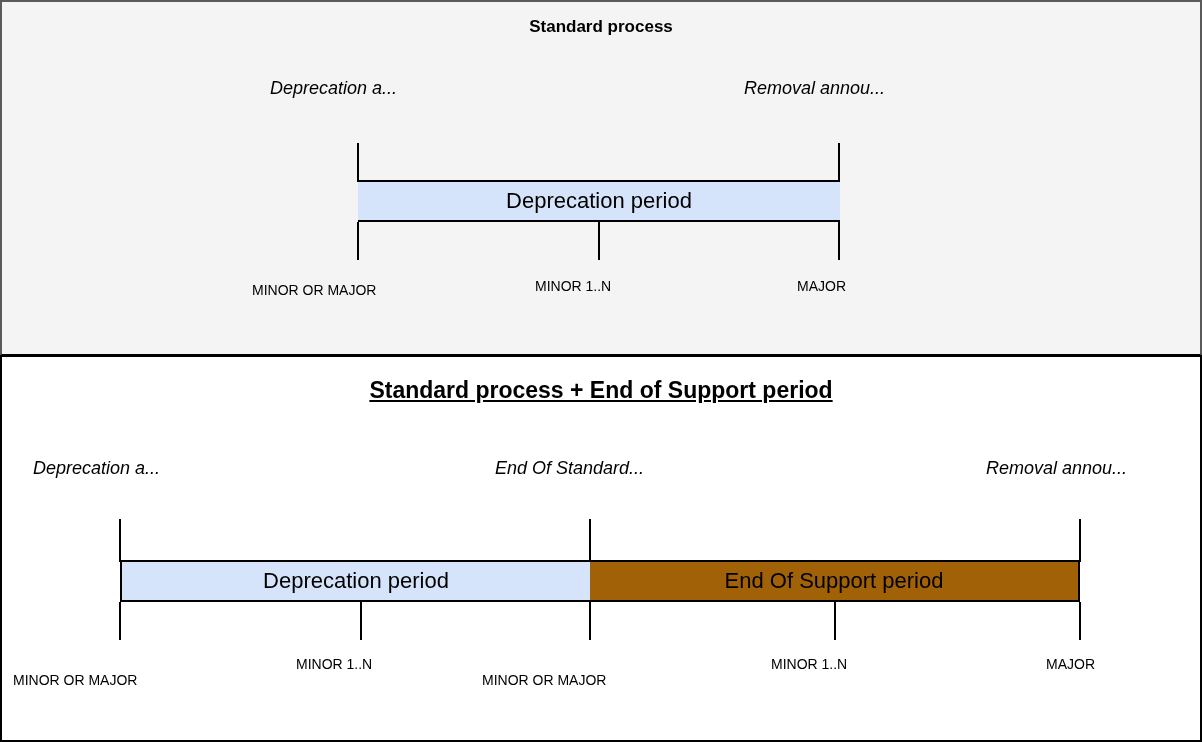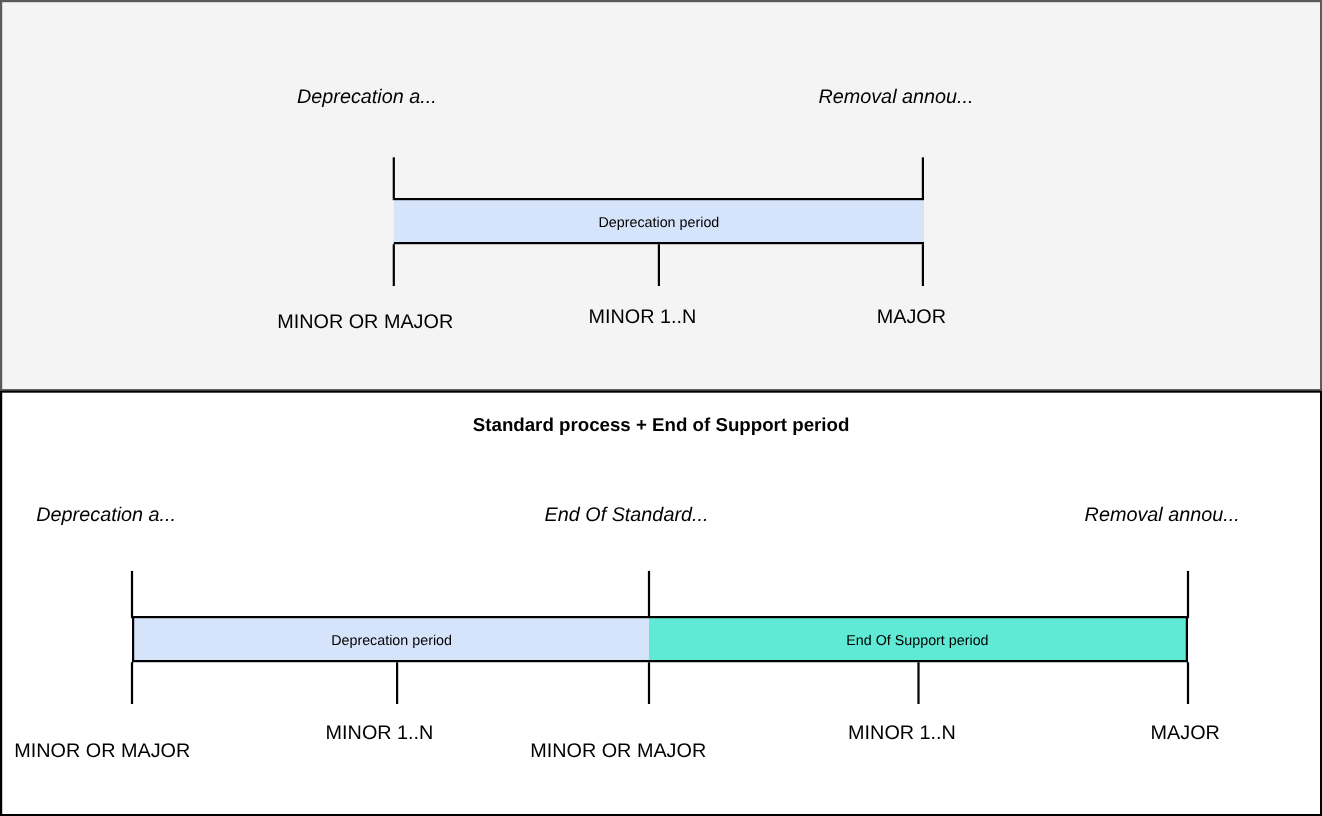--- a/index.html
+++ b/index.html
@@ -26,60 +26,61 @@
   }
 
   .panel-title{
     position:absolute;left:0;width:100%;
     text-align:center;
     font-weight:bold;
     color:#000;
     white-space:nowrap;
   }
   #title-top{top:17px;font-size:17px;}
-  #title-bottom{top:377px;font-size:17px;}
+  #title-bottom{top:377px;font-size:23px;text-decoration:underline;}
 
   
   .lbl{
     position:absolute;
     color:#000;
     white-space:nowrap;
     line-height:1;
   }
   .lbl-event{font-size:18px;font-style:italic;}
-  .lbl-tick{font-size:18px;}
+  .lbl-tick{font-size:14px;}
 
   
   .vline{
     position:absolute;
     width:2px;
     background:#000000;
   }
   .bar{
     position:absolute;
     box-sizing:border-box;
     border-top:2px solid #000000;
     border-bottom:2px solid #000000;
     display:flex;
     align-items:center;
     justify-content:center;
   }
   .bar-label{
-    font-size:13px;
+    font-size:22px;
     color:#000;
     white-space:nowrap;
   }
 </style>
 </head>
 <body>
 
 <div class="stage">
 
   <div class="panel" id="panel-top"></div>
 
+  <div class="panel-title" id="title-top">Standard process</div>
 
   <div class="lbl lbl-event" style="left:270px;top:79px;">Deprecation a...</div>
   <div class="lbl lbl-event" style="left:744px;top:79px;">Removal annou...</div>
 
   <div class="vline" style="left:357px;top:143px;height:39px;"></div>
   <div class="vline" style="left:838px;top:143px;height:39px;"></div>
 
   <div class="bar" style="left:358px;top:180px;width:482px;height:42px;background:#d6e4fb;">
     <span class="bar-label">Deprecation period</span>
   </div>
@@ -100,21 +101,21 @@
   <div class="lbl lbl-event" style="left:495px;top:459px;">End Of Standard...</div>
   <div class="lbl lbl-event" style="left:986px;top:459px;">Removal annou...</div>
 
   <div class="vline" style="left:119px;top:519px;height:43px;"></div>
   <div class="vline" style="left:589px;top:519px;height:43px;"></div>
   <div class="vline" style="left:1079px;top:519px;height:43px;"></div>
 
   <div class="bar" style="left:120px;top:560px;width:470px;height:42px;background:#d6e4fb;border-left:2px solid #000;">
     <span class="bar-label">Deprecation period</span>
   </div>
-  <div class="bar" style="left:590px;top:560px;width:490px;height:42px;background:#5eead4;border-right:2px solid #000;">
+  <div class="bar" style="left:590px;top:560px;width:490px;height:42px;background:#a16207;border-right:2px solid #000;">
     <span class="bar-label">End Of Support period</span>
   </div>
 
   <div class="vline" style="left:119px;top:602px;height:38px;"></div>
   <div class="vline" style="left:360px;top:602px;height:38px;"></div>
   <div class="vline" style="left:589px;top:602px;height:38px;"></div>
   <div class="vline" style="left:834px;top:602px;height:38px;"></div>
   <div class="vline" style="left:1079px;top:602px;height:38px;"></div>
 
   <div class="lbl lbl-tick" style="left:13px;top:673px;">MINOR OR MAJOR</div>

